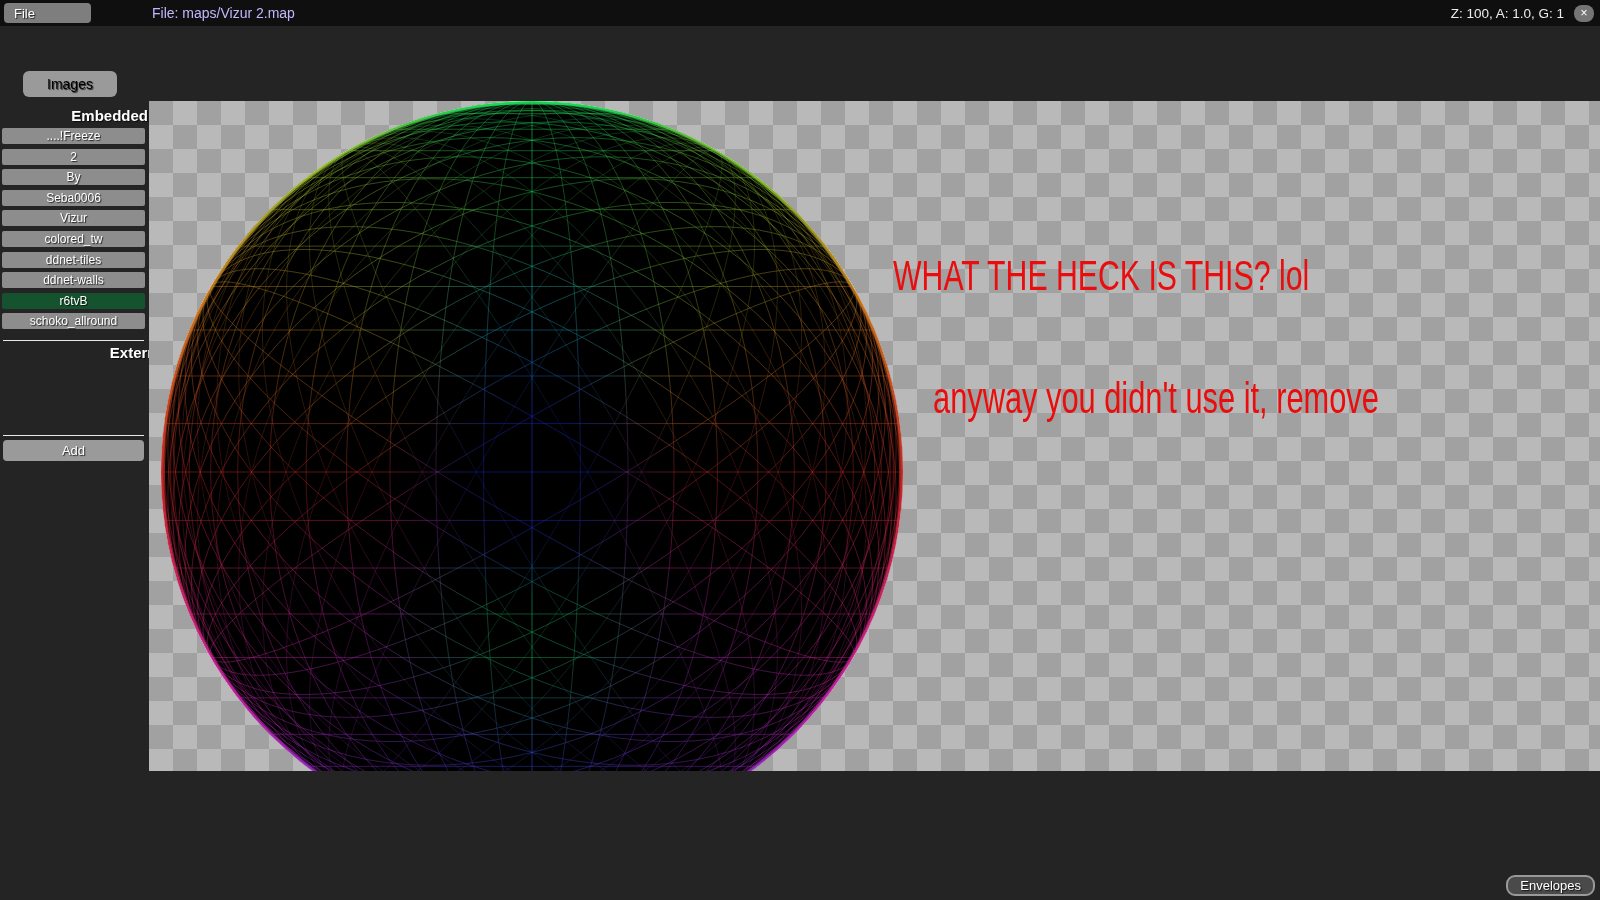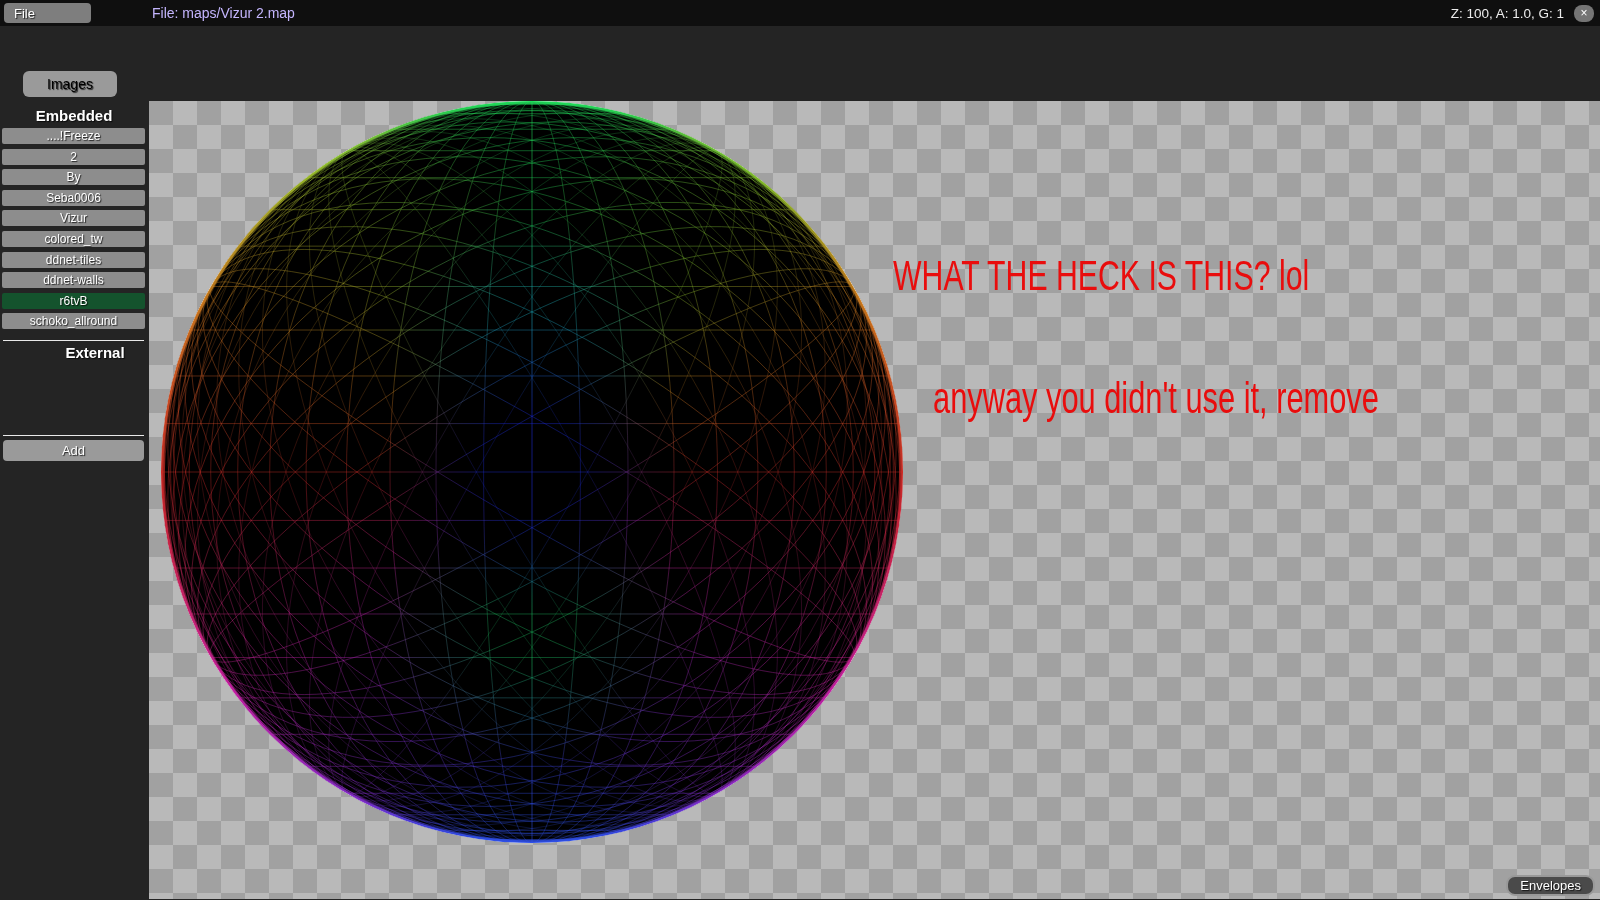--- a/index.html
+++ b/index.html
@@ -31,21 +31,21 @@
   }
 
   
   .sidebar{position:absolute;left:0;top:26px;width:148px;bottom:0;}
   .images-tab{
     position:absolute;left:4px;top:45px;width:94px;height:26px;
     background:#9a9a9a;border-radius:6px;color:#000000;font-size:14px;
     display:flex;align-items:center;justify-content:center;margin-left:19px;
   }
   .side-header{
-    position:absolute;left:0;width:148px;text-align:center;
+    position:absolute;left:0;width:148px;text-align:right;
     color:#fff;font-size:15px;font-weight:bold;
   }
   .hdr-embedded{top:81px;}
   .hdr-external{top:318px;padding-left:21px;}
   .item-list{position:absolute;left:2px;width:143px;display:flex;flex-direction:column;gap:4.6px;}
   .list-embedded{top:102px;}
   .list-external{top:339px;}
   .item{
     height:16px;background:#8d8d8d;border-radius:2px;color:#fff;font-size:12px;
     display:flex;align-items:center;justify-content:center;flex:none;
@@ -54,21 +54,21 @@
   .div-1{top:314px;}
   .div-2{top:409px;}
   .add-btn{
     position:absolute;left:3px;top:414px;width:141px;height:21px;
     background:#9a9a9a;border-radius:4px;color:#fff;font-size:13px;
     display:flex;align-items:center;justify-content:center;
   }
 
   
   .canvas{
-    position:absolute;left:149px;top:101px;width:1451px;height:798px;
+    position:absolute;left:149px;top:101px;width:1451px;height:670px;
     background:conic-gradient(#b9b9b9 25%, #a1a1a1 0 50%, #b9b9b9 0 75%, #a1a1a1 0);
     background-size:48px 48px;
     overflow:hidden;
   }
   .sphere{
     position:absolute;left:12px;top:0;width:742px;height:742px;
     border-radius:50%;background:#000;overflow:hidden;isolation:isolate;
   }
   .sphere svg{position:absolute;inset:0;}
   .tint{

